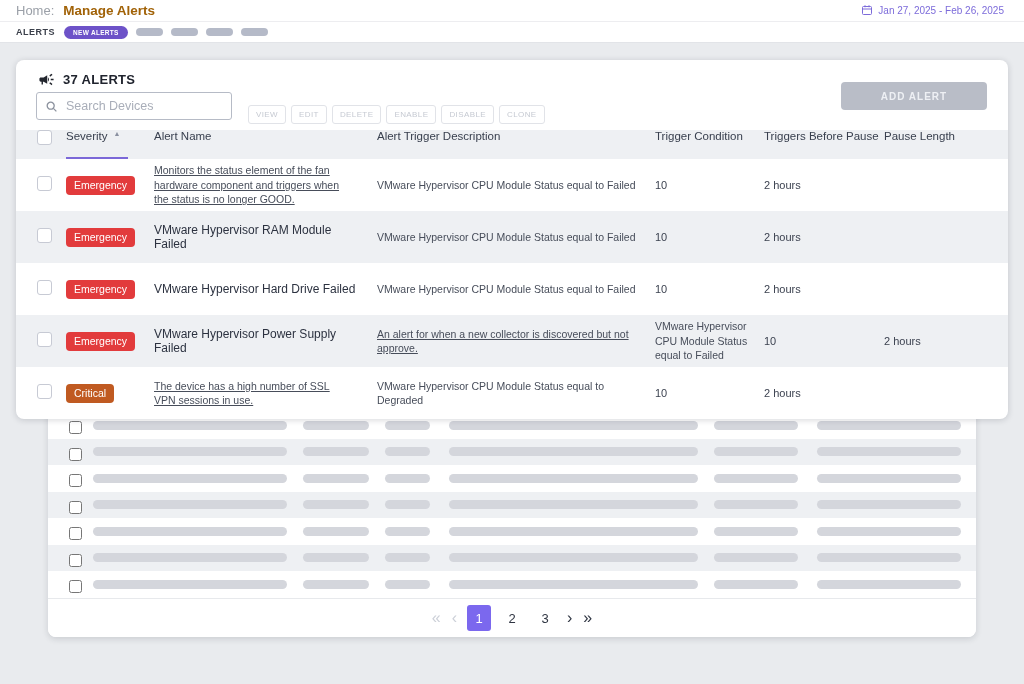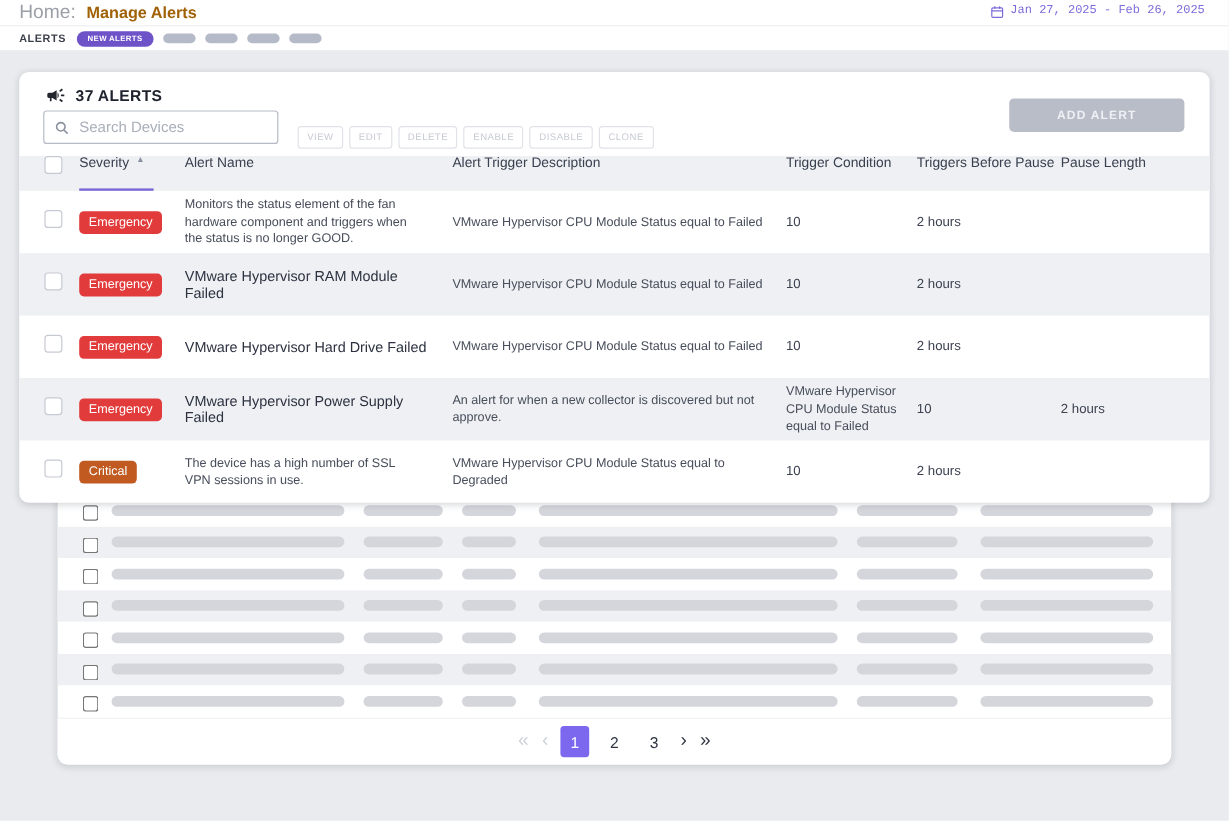--- a/index.html
+++ b/index.html
@@ -5,24 +5,24 @@
   html,body{margin:0;padding:0;}
   body{
     width:1024px;height:684px;position:relative;overflow:hidden;
     background:#e9ebee;font-family:"Liberation Sans",sans-serif;
     -webkit-font-smoothing:antialiased;
   }
   
   .topbar{position:absolute;top:0;left:0;right:0;height:22px;background:#fff;
     border-bottom:1px solid #ededf0;display:flex;align-items:center;
     padding-left:16px;box-sizing:border-box;z-index:5;}
-  .crumb{color:#9ba0a8;font-size:16px;}
+  .crumb{color:#9ba0a8;font-size:13px;}
   .page-title{color:#a16207;font-size:13.5px;font-weight:bold;margin-left:9px;}
-  .daterange{position:absolute;right:14px;top:3px;display:flex;gap:5px;
-    color:#7c6bda;font-size:10px;cursor:pointer;background:none;border:none;font-family:Liberation Mono, monospace;}
+  .daterange{position:absolute;right:14px;top:3px;display:flex;align-items:center;gap:5px;
+    color:#7c6bda;font-size:10px;cursor:pointer;background:none;border:none;font-family:Liberation Sans, sans-serif;}
   .tabstrip{position:absolute;top:22px;left:0;right:0;height:21px;background:#fff;
     border-bottom:1px solid #e2e4e8;display:flex;align-items:center;
     padding-left:16px;box-sizing:border-box;z-index:5;}
   .tab-alerts{font-size:9px;font-weight:bold;color:#3a3f4a;letter-spacing:.5px;cursor:pointer;}
   .pill{background:#6d52c8;color:#fff;font-size:6.5px;font-weight:bold;letter-spacing:.3px;
     border-radius:8px;padding:3px 9px;margin-left:9px;}
   .pill-skel{width:27px;height:8px;border-radius:4px;background:#b5bac8;margin-left:8px;}
 
   
   .backcard{position:absolute;left:48px;top:412px;width:928px;height:225px;background:#fff;
@@ -68,21 +68,21 @@
   .hcell{display:flex;align-items:flex-start;height:100%;position:relative;cursor:pointer;}
   .sort-arrow{font-size:7px;color:#8a90a0;margin-left:6px;}
   .sort-underline{position:absolute;left:0;bottom:0;width:62px;height:2px;background:#7b68d8;}
   .cbx{appearance:none;-webkit-appearance:none;width:15px;height:15px;border:1.5px solid #c7cad4;
     border-radius:3px;background:#fff;margin:0 0 0 21px;cursor:pointer;}
   .tbody{position:absolute;left:0;top:99px;width:100%;}
   .trow{height:52px;cursor:pointer;}
   .trow.alt{background:#eef0f3;}
   .badge{display:inline-block;color:#fff;font-size:10.5px;padding:3.5px 8px;border-radius:4px;}
   .cell-name{font-size:12px;color:#2c3240;padding-right:10px;}
-  .cell-desc{font-size:10.5px;line-height:1.38;color:#474d5a;padding-right:26px;}
+  .cell-desc{font-size:10.5px;line-height:1.38;color:#474d5a;padding-right:26px;text-decoration:underline;}
   .cell-cond{font-size:10.5px;line-height:1.38;color:#474d5a;padding-right:12px;}
   .cell-num{font-size:11px;color:#3c4250;}
 </style>
 </head>
 <body>
 
 <div class="topbar">
   <span class="crumb">Home:</span>
   <span class="page-title">Manage Alerts</span>
   <button class="daterange">

